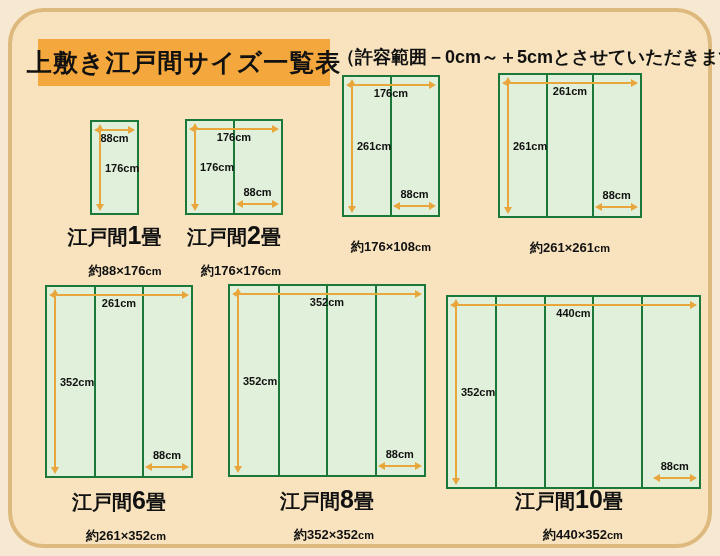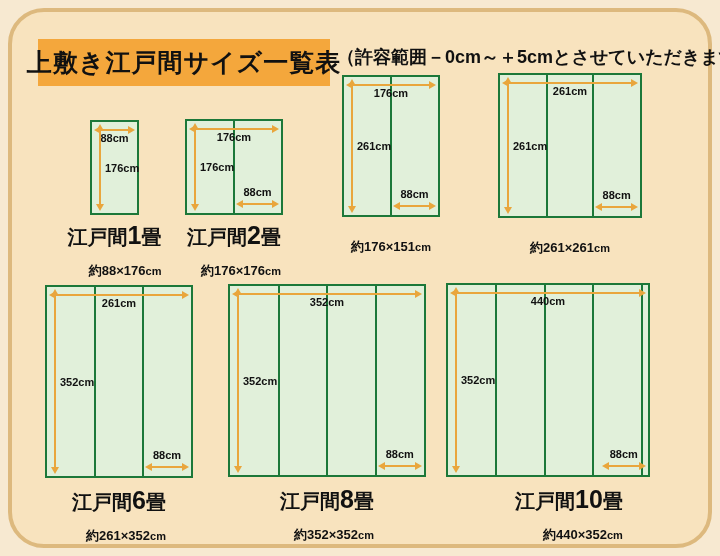--- a/index.html
+++ b/index.html
@@ -120,21 +120,21 @@
         <div class="dim dim-side">261cm</div>
         <div class="arrow-h" style="right: 2px; width: 43px; bottom: 5px;">
           <div class="line-h"></div>
           <div class="head-l"></div>
           <div class="head-r"></div>
         </div>
         <div class="dim" style="right: 2px; width: 43px; bottom: 15px; text-align: center;">88cm</div>
       </div>
     </div>
     <div class="caption" style="left: 391px; top: 224px;">
-      <div class="cap-size"><span>約176×151</span><span class="cap-unit">cm</span></div>
+      <div class="cap-size"><span>約176×108</span><span class="cap-unit">cm</span></div>
     </div>
     <div class="diagram" style="left: 498px; top: 73px; width: 144px; height: 145px;">
       <div class="mat">
         <div class="divider" style="left: 46.6667px;"></div>
         <div class="divider" style="left: 93.3333px;"></div>
         <div class="arrow-h" style="left: 2px; right: 2px; top: 4px;">
           <div class="line-h"></div>
           <div class="head-l"></div>
           <div class="head-r"></div>
         </div>
@@ -206,21 +206,21 @@
           <div class="head-l"></div>
           <div class="head-r"></div>
         </div>
         <div class="dim" style="right: 2px; width: 44.5px; bottom: 15px; text-align: center;">88cm</div>
       </div>
     </div>
     <div class="caption" style="left: 327px; top: 486px;">
       <div class="cap-name"><span>江戸間</span><span class="cap-num">8</span><span>畳</span></div>
       <div class="cap-size"><span>約352×352</span><span class="cap-unit">cm</span></div>
     </div>
-    <div class="diagram" style="left: 446px; top: 283px; width: 204px; height: 194px;">
+    <div class="diagram" style="left: 446px; top: 295px; width: 255px; height: 194px;">
       <div class="mat">
         <div class="divider" style="left: 48.4px;"></div>
         <div class="divider" style="left: 96.8px;"></div>
         <div class="divider" style="left: 145.2px;"></div>
         <div class="divider" style="left: 193.6px;"></div>
         <div class="arrow-h" style="left: 2px; right: 2px; top: 4px;">
           <div class="line-h"></div>
           <div class="head-l"></div>
           <div class="head-r"></div>
         </div>

